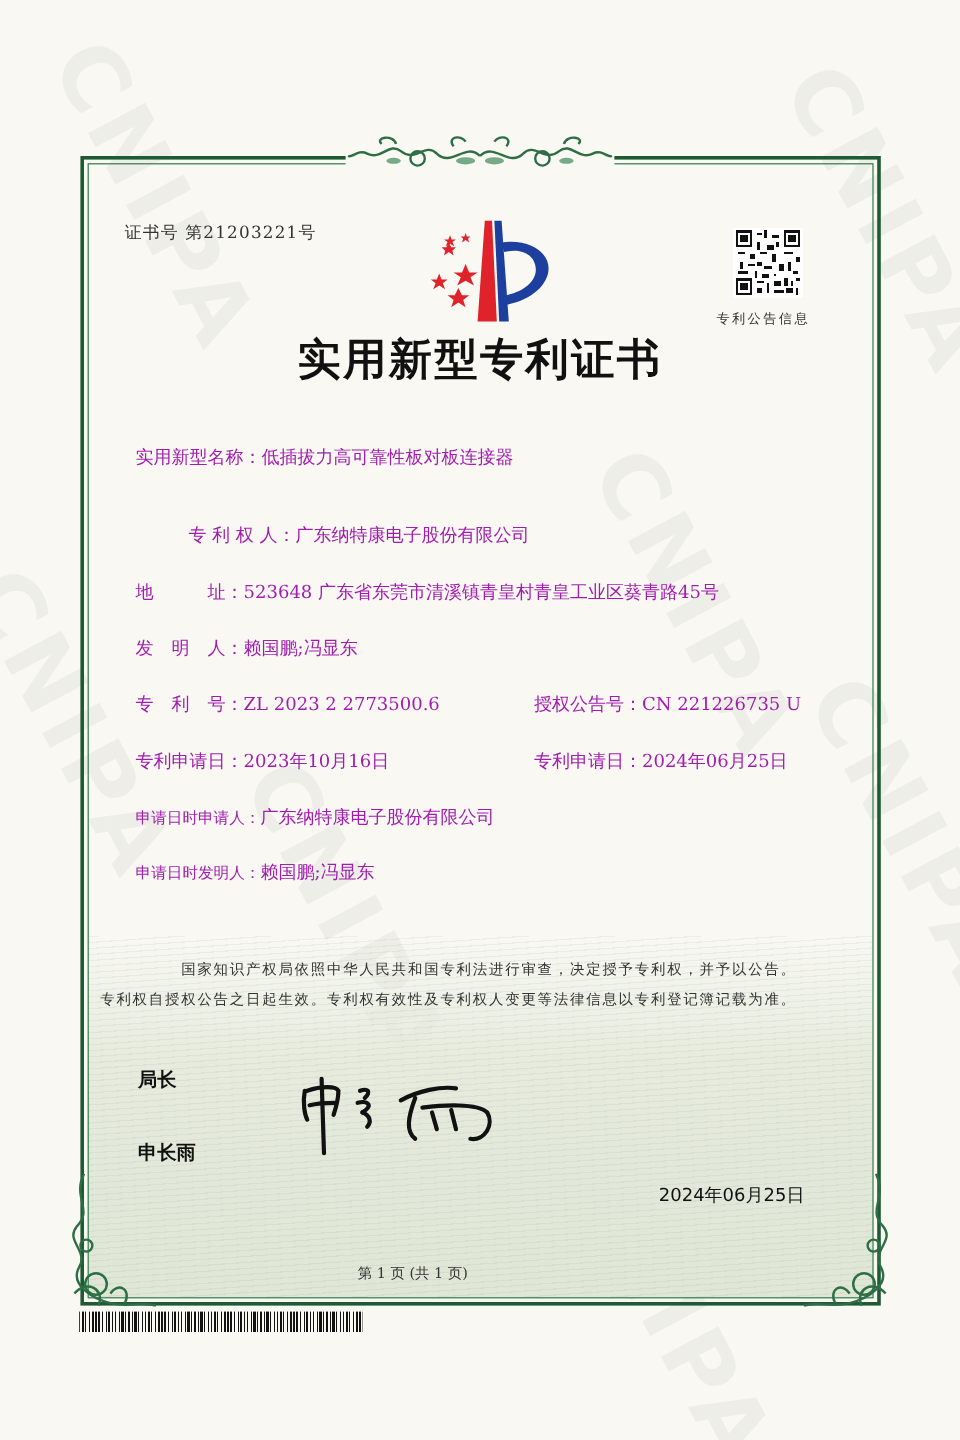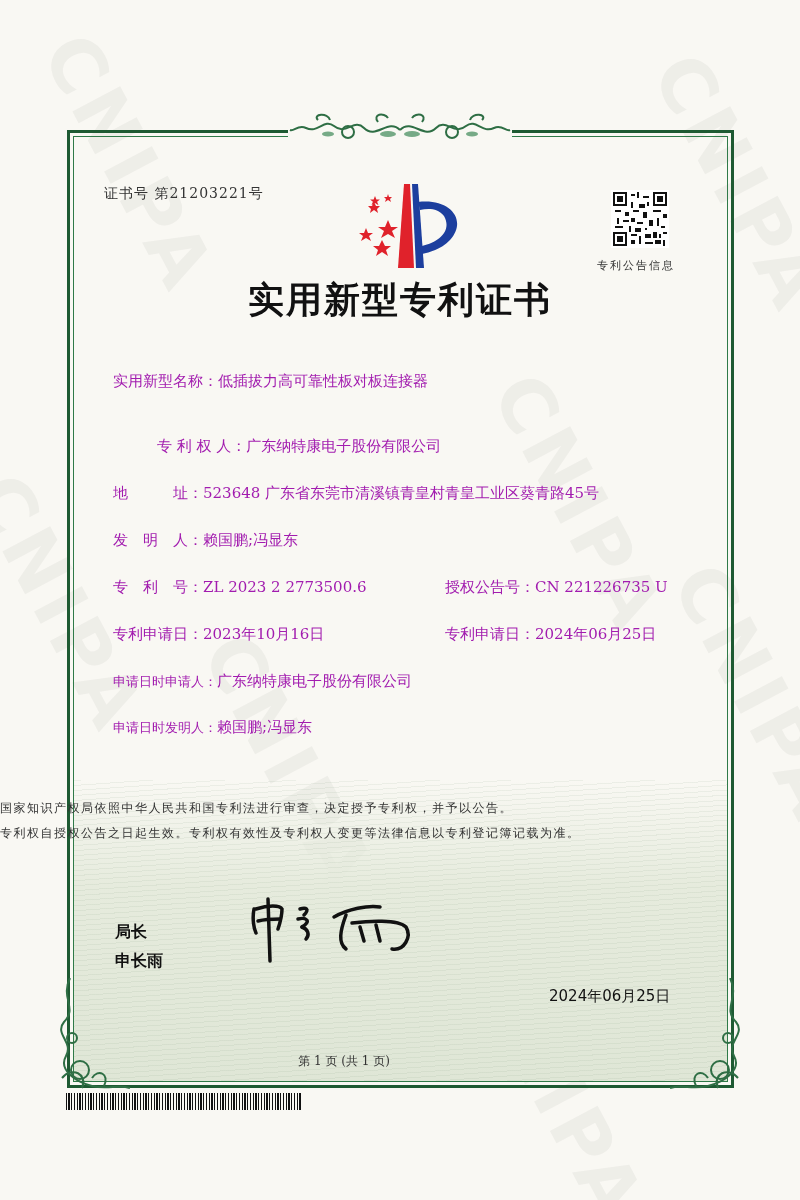--- a/index.html
+++ b/index.html
@@ -43,21 +43,21 @@
   .qr-box { position: absolute; left: 611px; top: 190px; width: 58px; height: 58px; background: #fff; }
   .qr-label { position: absolute; left: 597px; top: 258px; font-size: 11px; letter-spacing: 2px; color: #333; }
   .title {
     position: absolute; left: 0; width: 800px; top: 276px; text-align: center;
     font-family: "DejaVu Sans", "Liberation Sans", sans-serif;
     font-size: 36px; font-weight: bold; letter-spacing: 2px; color: #111;
   }
   .field { position: absolute; font-size: 15px; color: #a21caf; white-space: nowrap; }
   .field .lbl { display: inline-block; }
   .field .val { display: inline-block; }
-  .notice { position: absolute; left: 0; width: 664px; text-align: left; font-size: 12px; letter-spacing: 1.5px; color: #333; }
+  .notice { position: absolute; left: 0; width: 664px; text-align: right; font-size: 12px; letter-spacing: 1.5px; color: #333; }
   .director-title, .director-name {
     position: absolute; left: 115px; font-family: "DejaVu Sans", sans-serif; font-size: 16px; font-weight: bold; color: #111;
   }
   .signature { position: absolute; left: 248px; top: 895px; width: 170px; height: 70px; }
   .issue-date { position: absolute; left: 549px; top: 987px; font-family: "DejaVu Sans", sans-serif; font-size: 15px; color: #111; }
   .page-no { position: absolute; left: 0; width: 688px; top: 1053px; text-align: center; font-size: 12px; color: #333; }
   .barcode {
     position: absolute; left: 66px; top: 1093px; width: 236px; height: 17px;
     background: repeating-linear-gradient(90deg, #111 0 1px, transparent 1px 2px, #111 2px 4px, transparent 4px 5px, #111 5px 6px, transparent 6px 8px, #111 8px 9px, transparent 9px 11px);
   }
@@ -228,21 +228,21 @@
 <div class="field" style="left:113px; top:672px;">
   <span class="lbl" style="font-size:13px;">申请日时申请人：</span><span class="val">广东纳特康电子股份有限公司</span>
 </div>
 <div class="field" style="left:113px; top:718px;">
   <span class="lbl" style="font-size:13px;">申请日时发明人：</span><span class="val">赖国鹏;冯显东</span>
 </div>
 
 <div class="notice" style="top:800px;">国家知识产权局依照中华人民共和国专利法进行审查，决定授予专利权，并予以公告。</div>
 <div class="notice" style="top:825px;">专利权自授权公告之日起生效。专利权有效性及专利权人变更等法律信息以专利登记簿记载为准。</div>
 
-<div class="director-title" style="top:922px;">局长</div>
+<div class="director-title" style="top:890px;">局长</div>
 <div class="director-name" style="top:951px;">申长雨</div>
 <div class="signature">
   <svg width="170" height="70" viewBox="0 0 170 70">
     <g fill="none" stroke="#111" stroke-width="3.5" stroke-linecap="round">
       <path d="M6 14 C4 24, 6 34, 8 38"></path>
       <path d="M8 14 C20 10, 32 10, 34 14 C34 22, 32 28, 30 34"></path>
       <path d="M10 26 C18 24, 26 24, 32 24"></path>
       <path d="M20 4 L22 66"></path>
       <path d="M52 14 C58 12, 62 14, 56 20"></path>
       <path d="M50 24 C58 22, 64 26, 54 32"></path>

